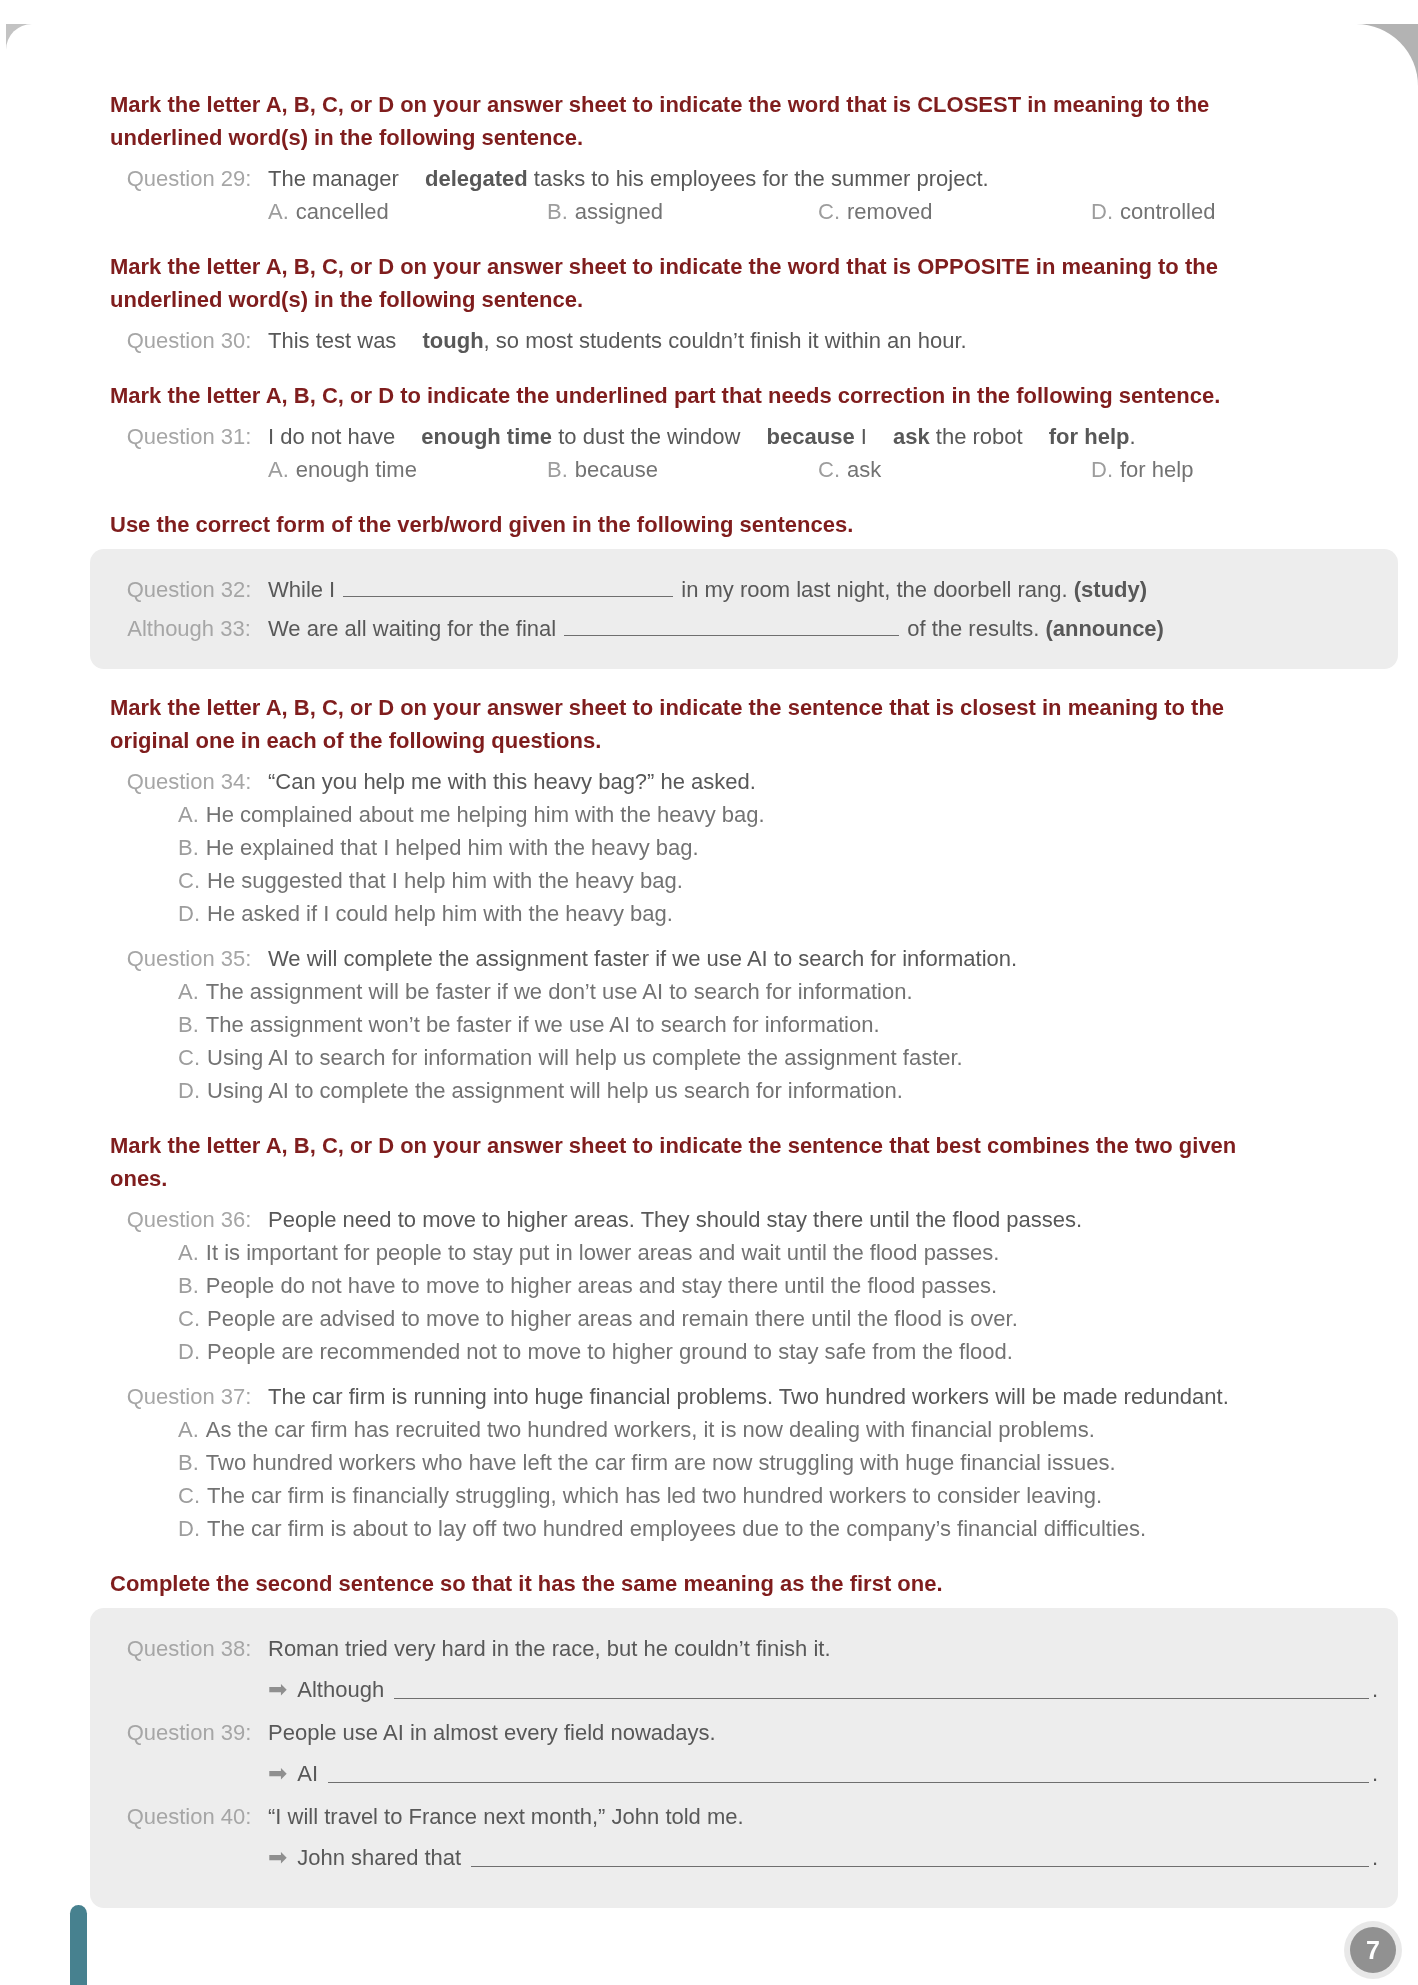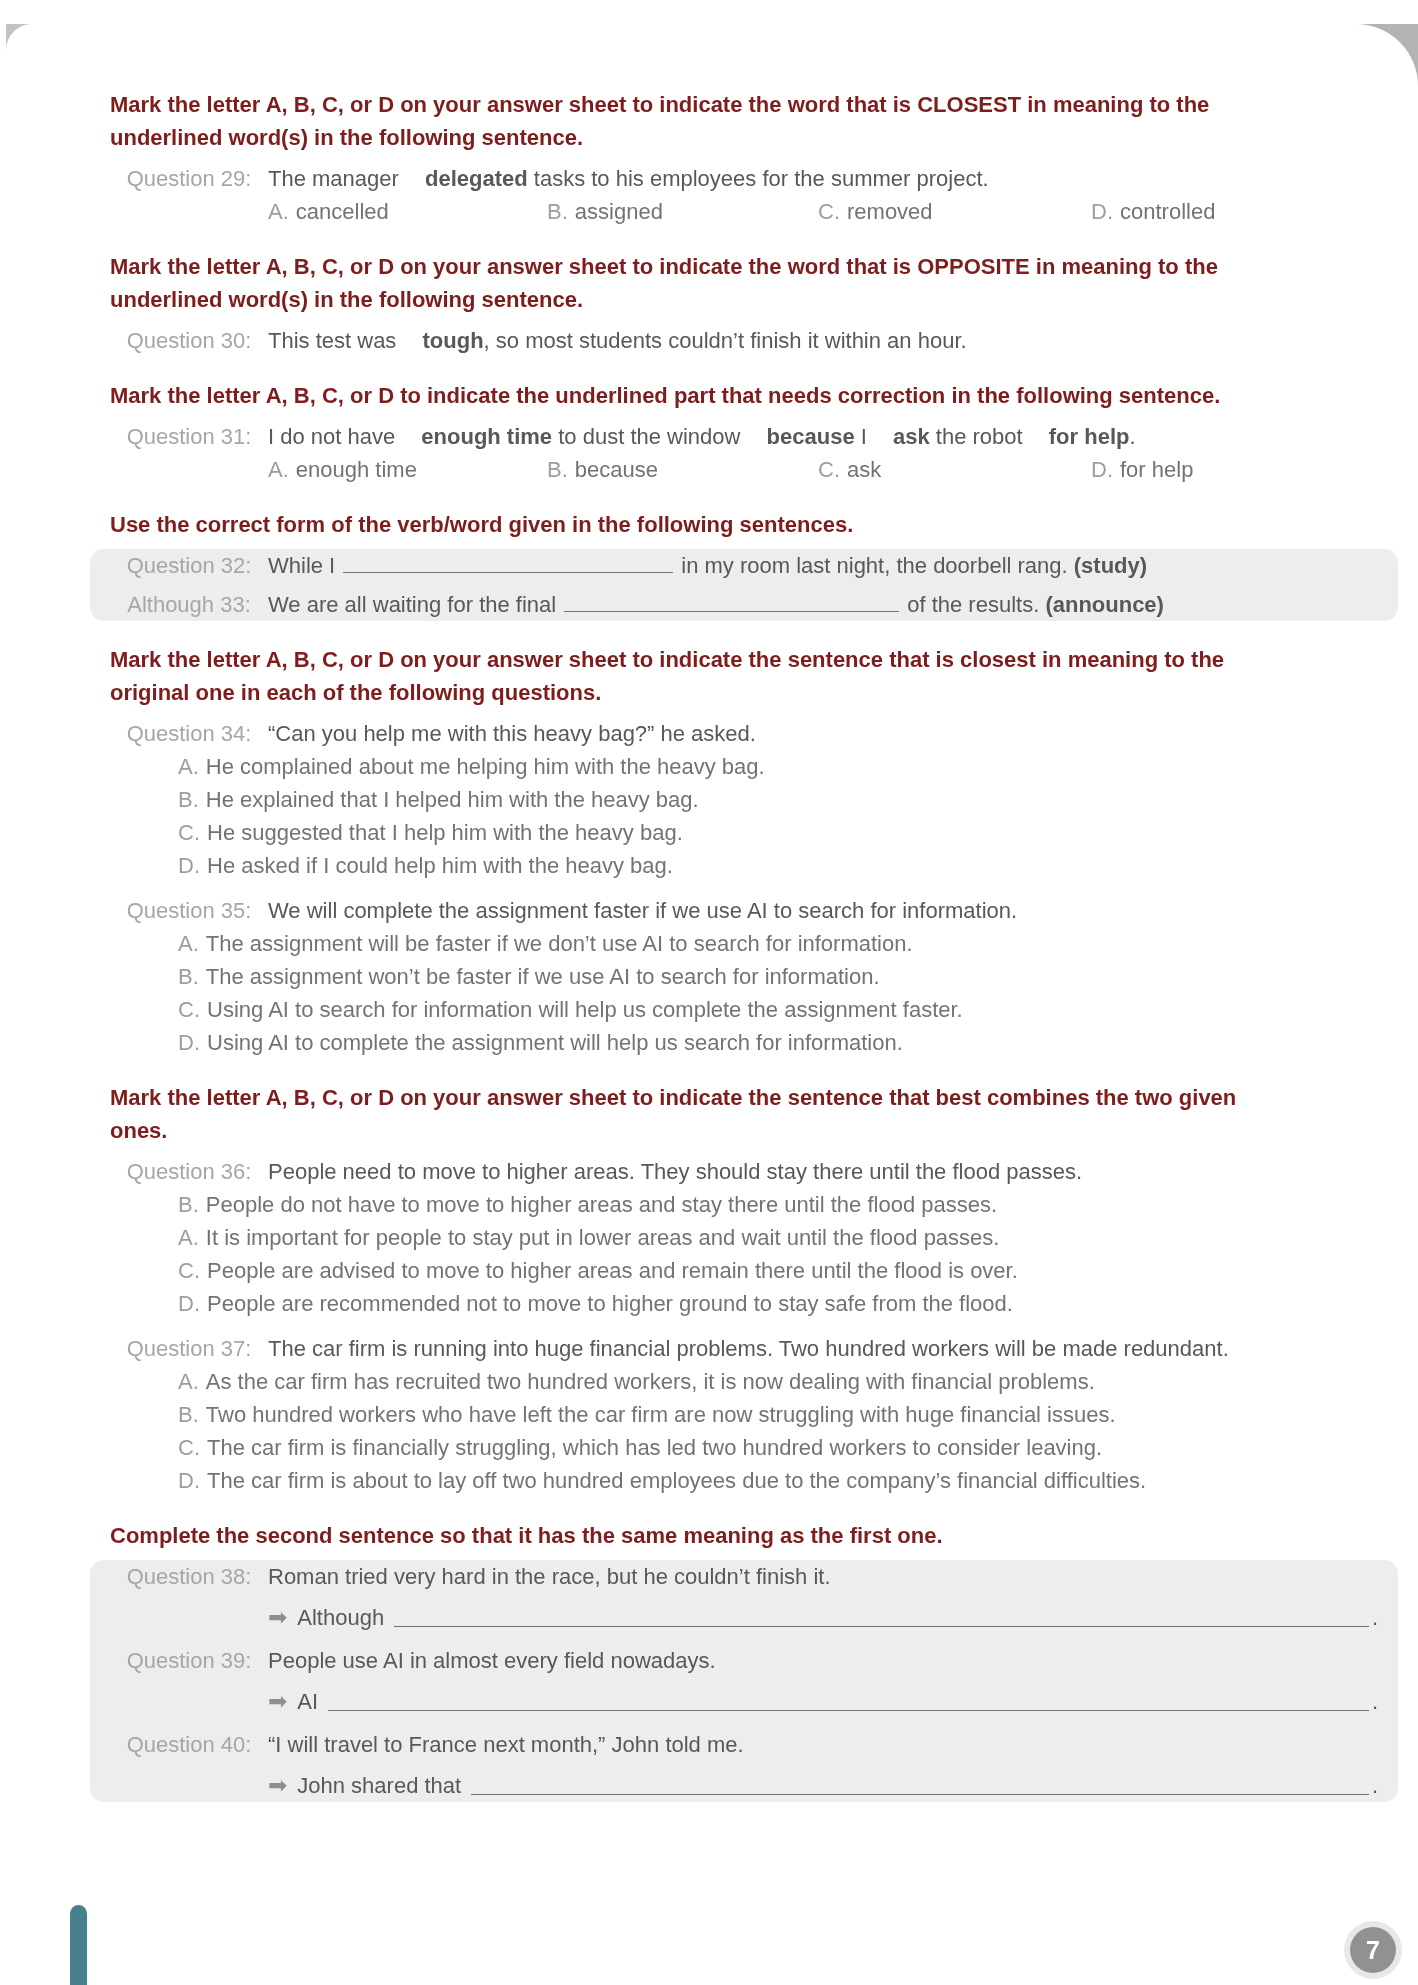--- a/index.html
+++ b/index.html
@@ -43,21 +43,21 @@
   }
   .opts-list { margin-left:68px; }
   .opts-list .opt { display:block; white-space:nowrap; }
   .opt-letter { color:#9d9d9d; margin-right:7px; }
   .opt-text { color:#737373; }
 
   .graybox {
     background:#ededed;
     border-radius:14px;
     margin:4px -10px 0 -20px;
-    padding:0 20px;
+    padding:24px 20px;
   }
   .graybox .qrow:first-child { margin-top:0; }
 
   .blank {
     display:inline-block; width:330px; height:14px;
     border-bottom:1.6px solid #6f6f6f;
     margin:0 8px;
   }
   .blank.w335 { width:335px; }
 
@@ -149,22 +149,22 @@
       <span class="opt"><span class="opt-letter">C.</span><span class="opt-text">Using AI to search for information will help us complete the assignment faster.</span></span>
       <span class="opt"><span class="opt-letter">D.</span><span class="opt-text">Using AI to complete the assignment will help us search for information.</span></span>
     </div>
 
     <p class="heading">Mark the letter A, B, C, or D on your answer sheet to indicate the sentence that best combines the two given ones.</p>
     <div class="qrow">
       <span class="qlabel">Question 36:</span>
       <span class="qtext">People need to move to higher areas. They should stay there until the flood passes.</span>
     </div>
     <div class="opts-list">
+      <span class="opt"><span class="opt-letter">A.</span><span class="opt-text">It is important for people to stay put in lower areas and wait until the flood passes.</span></span>
       <span class="opt"><span class="opt-letter">B.</span><span class="opt-text">People do not have to move to higher areas and stay there until the flood passes.</span></span>
-      <span class="opt"><span class="opt-letter">A.</span><span class="opt-text">It is important for people to stay put in lower areas and wait until the flood passes.</span></span>
       <span class="opt"><span class="opt-letter">C.</span><span class="opt-text">People are advised to move to higher areas and remain there until the flood is over.</span></span>
       <span class="opt"><span class="opt-letter">D.</span><span class="opt-text">People are recommended not to move to higher ground to stay safe from the flood.</span></span>
     </div>
     <div class="qrow spaced">
       <span class="qlabel">Question 37:</span>
       <span class="qtext">The car firm is running into huge financial problems. Two hundred workers will be made redundant.</span>
     </div>
     <div class="opts-list">
       <span class="opt"><span class="opt-letter">A.</span><span class="opt-text">As the car firm has recruited two hundred workers, it is now dealing with financial problems.</span></span>
       <span class="opt"><span class="opt-letter">B.</span><span class="opt-text">Two hundred workers who have left the car firm are now struggling with huge financial issues.</span></span>

